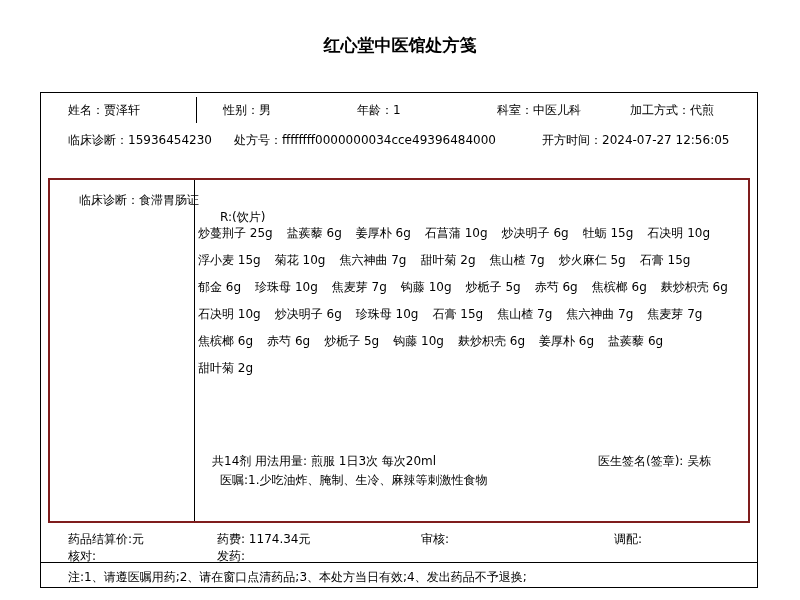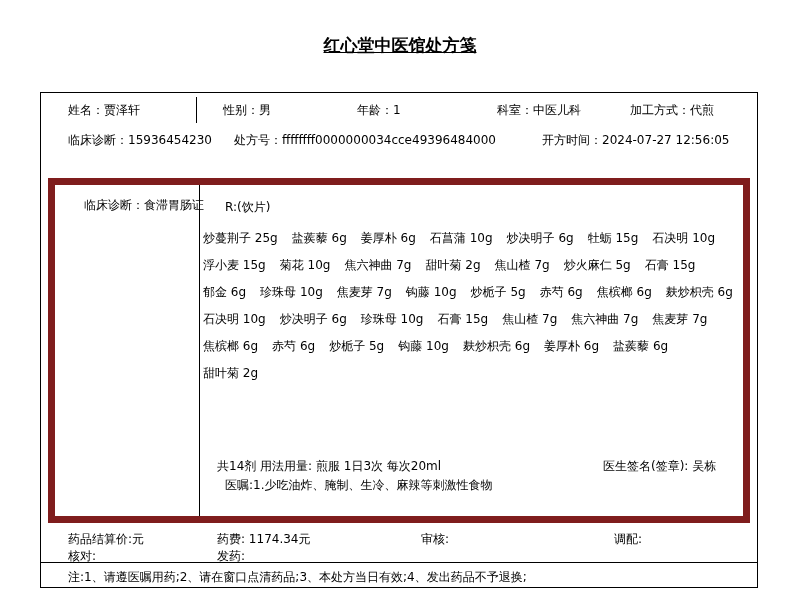--- a/index.html
+++ b/index.html
@@ -5,30 +5,30 @@
   * { margin:0; padding:0; box-sizing:border-box; }
   html,body { background:#ffffff; }
   .page {
     position:relative; width:800px; height:600px; background:#fff;
     font-family:"DejaVu Sans", sans-serif; font-size:12px; color:#000;
     overflow:hidden;
   }
   .abs { position:absolute; white-space:nowrap;margin-left:22px; }
   .title {
     position:absolute; left:0; top:34px; width:100%;
-    text-align:center; font-size:17px; font-weight:bold;text-decoration:underline;
+    text-align:center; font-size:17px; font-weight:bold;
   }
   .outer {
     position:absolute; left:40px; top:92px; width:718px; height:496px;
     border:1px solid #000;
   }
   .vdiv { position:absolute; width:0; border-left:1px solid #000; }
   .rxbox {
     position:absolute; left:7px; top:85px; width:702px; height:345px;
-    border:7px solid #7f1d1d;
+    border:2px solid #7f1d1d;
   }
   .rx-divider { position:absolute; left:144px; top:0; height:100%; width:0; border-left:1px solid #000; }
   .herb-lines { position:absolute; left:148px; top:40px; right:8px; }
   .herb-line { height:27px; line-height:27px; white-space:nowrap; }
   .herb-item { margin-right:14px; }
   .hline { position:absolute; left:0; width:100%; height:0; border-top:1px solid #000; }
 </style>
 </head>
 <body>
 
@@ -46,21 +46,21 @@
     <div class="abs" style="left:567px;top:9px"><span>加工方式：</span><span>代煎</span></div>
 
     <div class="abs" style="left:5px;top:39px"><span>临床诊断：</span><span>15936454230</span></div>
     <div class="abs" style="left:171px;top:39px"><span>处方号：</span><span>ffffffff0000000034cce49396484000</span></div>
     <div class="abs" style="left:479px;top:39px"><span>开方时间：</span><span>2024-07-27 12:56:05</span></div>
 
     <div class="rxbox">
       <div class="abs" style="left:7px;top:12px"><span>临床诊断：</span><span>食滞胃肠证</span></div>
       <div class="rx-divider"></div>
 
-      <div class="abs" style="left:148px;top:14px">R:(饮片)</div>
+      <div class="abs" style="left:148px;top:29px">R:(饮片)</div>
 
       <div class="herb-lines">
           <div class="herb-line"><span class="herb-item">炒蔓荆子 25g</span><span class="herb-item">盐蒺藜 6g</span><span class="herb-item">姜厚朴 6g</span><span class="herb-item">石菖蒲 10g</span><span class="herb-item">炒决明子 6g</span><span class="herb-item">牡蛎 15g</span><span class="herb-item">石决明 10g</span></div>
           <div class="herb-line"><span class="herb-item">浮小麦 15g</span><span class="herb-item">菊花 10g</span><span class="herb-item">焦六神曲 7g</span><span class="herb-item">甜叶菊 2g</span><span class="herb-item">焦山楂 7g</span><span class="herb-item">炒火麻仁 5g</span><span class="herb-item">石膏 15g</span></div>
           <div class="herb-line"><span class="herb-item">郁金 6g</span><span class="herb-item">珍珠母 10g</span><span class="herb-item">焦麦芽 7g</span><span class="herb-item">钩藤 10g</span><span class="herb-item">炒栀子 5g</span><span class="herb-item">赤芍 6g</span><span class="herb-item">焦槟榔 6g</span><span class="herb-item">麸炒枳壳 6g</span></div>
           <div class="herb-line"><span class="herb-item">石决明 10g</span><span class="herb-item">炒决明子 6g</span><span class="herb-item">珍珠母 10g</span><span class="herb-item">石膏 15g</span><span class="herb-item">焦山楂 7g</span><span class="herb-item">焦六神曲 7g</span><span class="herb-item">焦麦芽 7g</span></div>
           <div class="herb-line"><span class="herb-item">焦槟榔 6g</span><span class="herb-item">赤芍 6g</span><span class="herb-item">炒栀子 5g</span><span class="herb-item">钩藤 10g</span><span class="herb-item">麸炒枳壳 6g</span><span class="herb-item">姜厚朴 6g</span><span class="herb-item">盐蒺藜 6g</span></div>
           <div class="herb-line"><span class="herb-item">甜叶菊 2g</span></div>
         </div>
 

